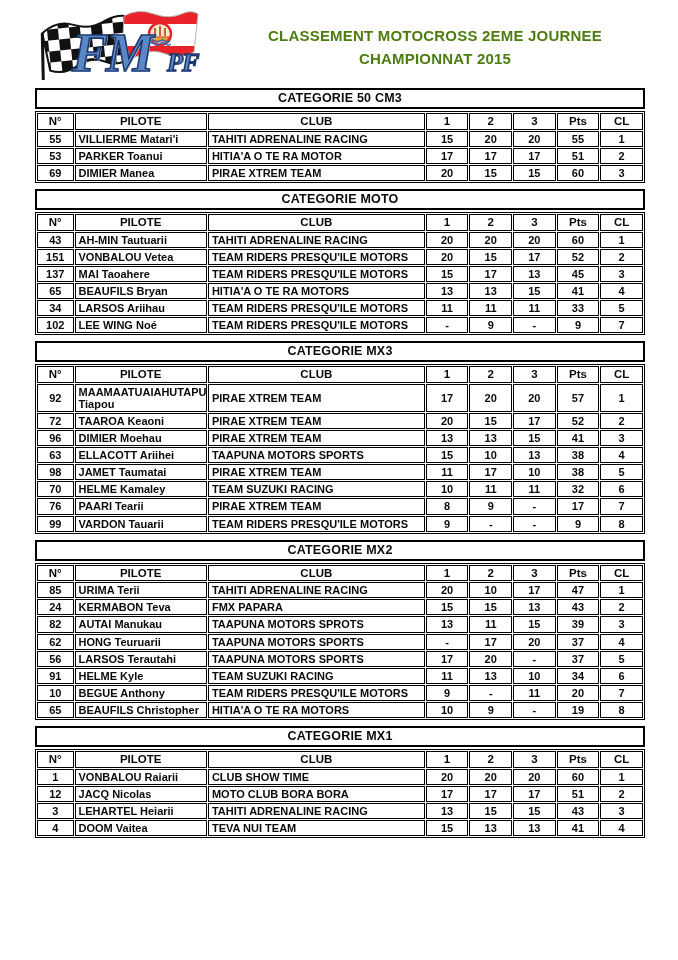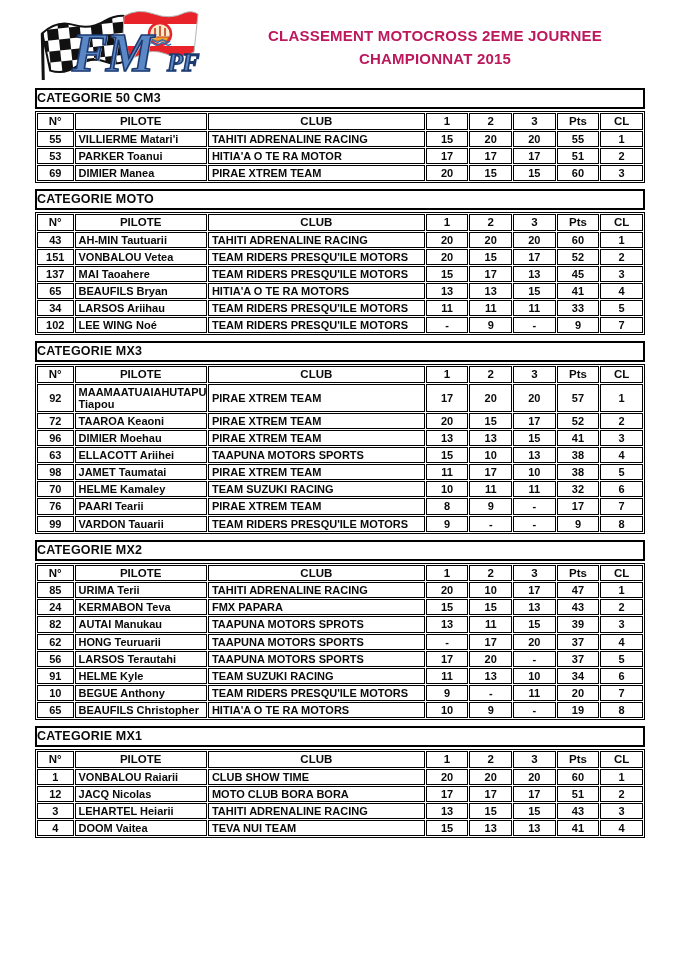--- a/index.html
+++ b/index.html
@@ -23,30 +23,30 @@
     color: #5b88c4;
     -webkit-text-stroke: 1.6px #1d3a70;
     text-shadow: 1px 1px 0 #cdd9ec;
     white-space: nowrap; line-height: 1;
   }
   .fm-wordmark .fm { font-size: 54px; letter-spacing: -2px; }
   .fm-wordmark .pf { font-size: 26px; letter-spacing: -1px; margin-left: 15px; }
   .doc-title {
     position: absolute; left: 215px; top: 24px; width: 440px;
     text-align: center; font-weight: bold; font-size: 15px;
-    letter-spacing: 0.2px; line-height: 23px; color: #be185d;
+    letter-spacing: 0.2px; line-height: 23px; color: #4d7c0f;
   }
 
   
   #tables-container { position: absolute; left: 35px; top: 88px; width: 610px; }
   .cat-section { margin-bottom: 6px; }
   .cat-title {
     box-sizing: border-box; width: 100%;
     border: 2px solid #000; margin-bottom: 2px;
-    text-align: left; font-weight: bold; font-size: 12.5px;
+    text-align: center; font-weight: bold; font-size: 12.5px;
     padding: 1px 0 2px 0; letter-spacing: 0.2px;
   }
   table.results {
     width: 100%; table-layout: fixed;
     border-collapse: separate; border-spacing: 1px;
     border: 1px solid #000; background: #fff;
     font-size: 11px; font-weight: bold;
   }
   table.results th, table.results td {
     border: 1px solid #000; box-sizing: border-box;

